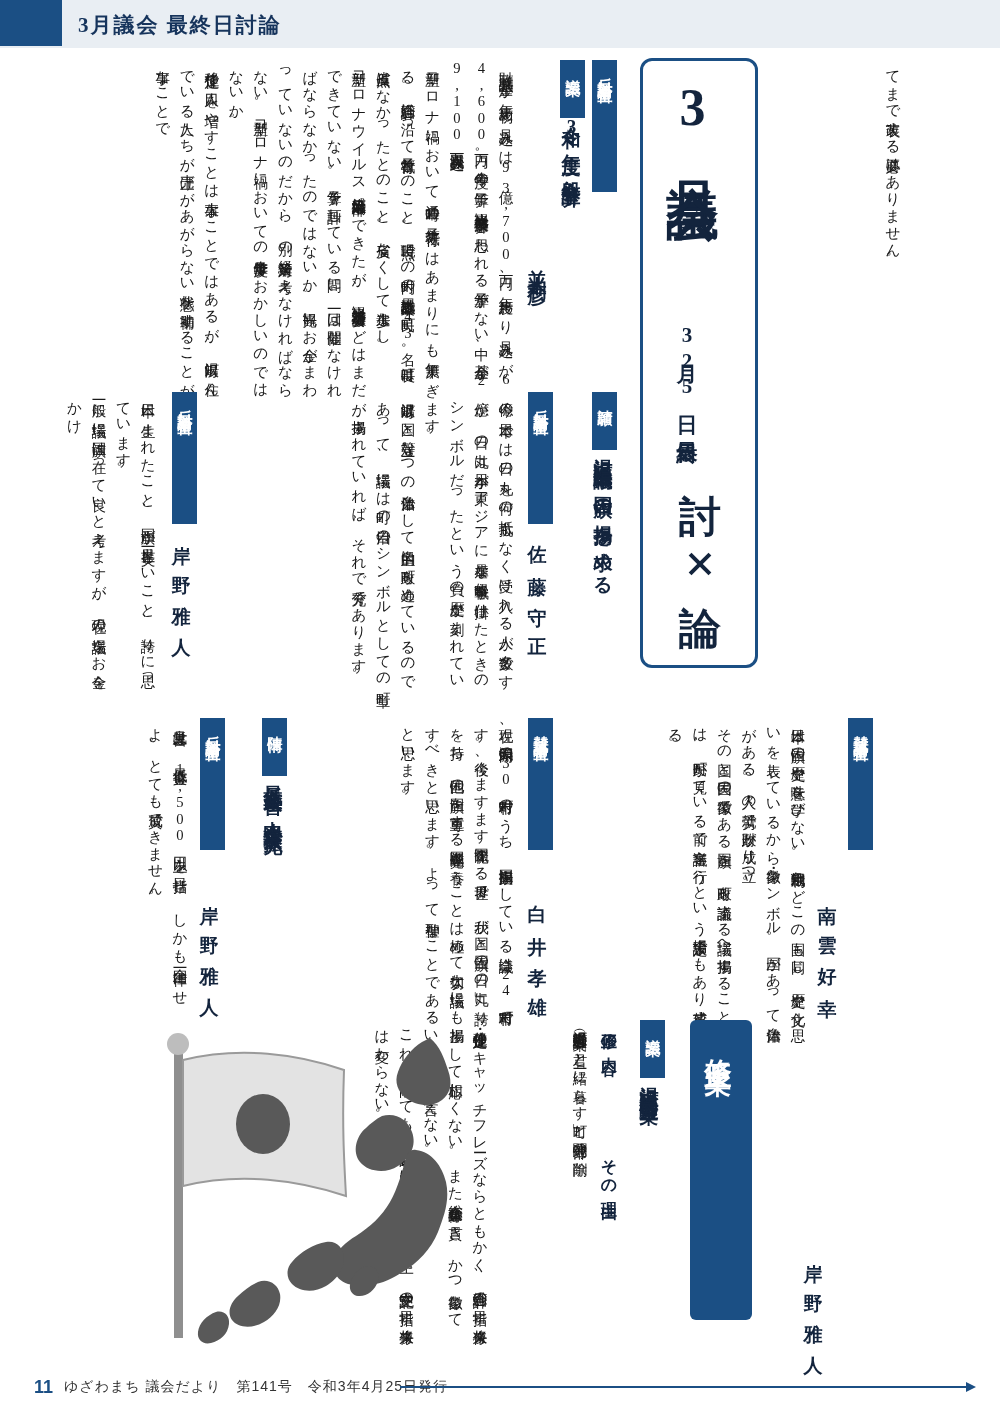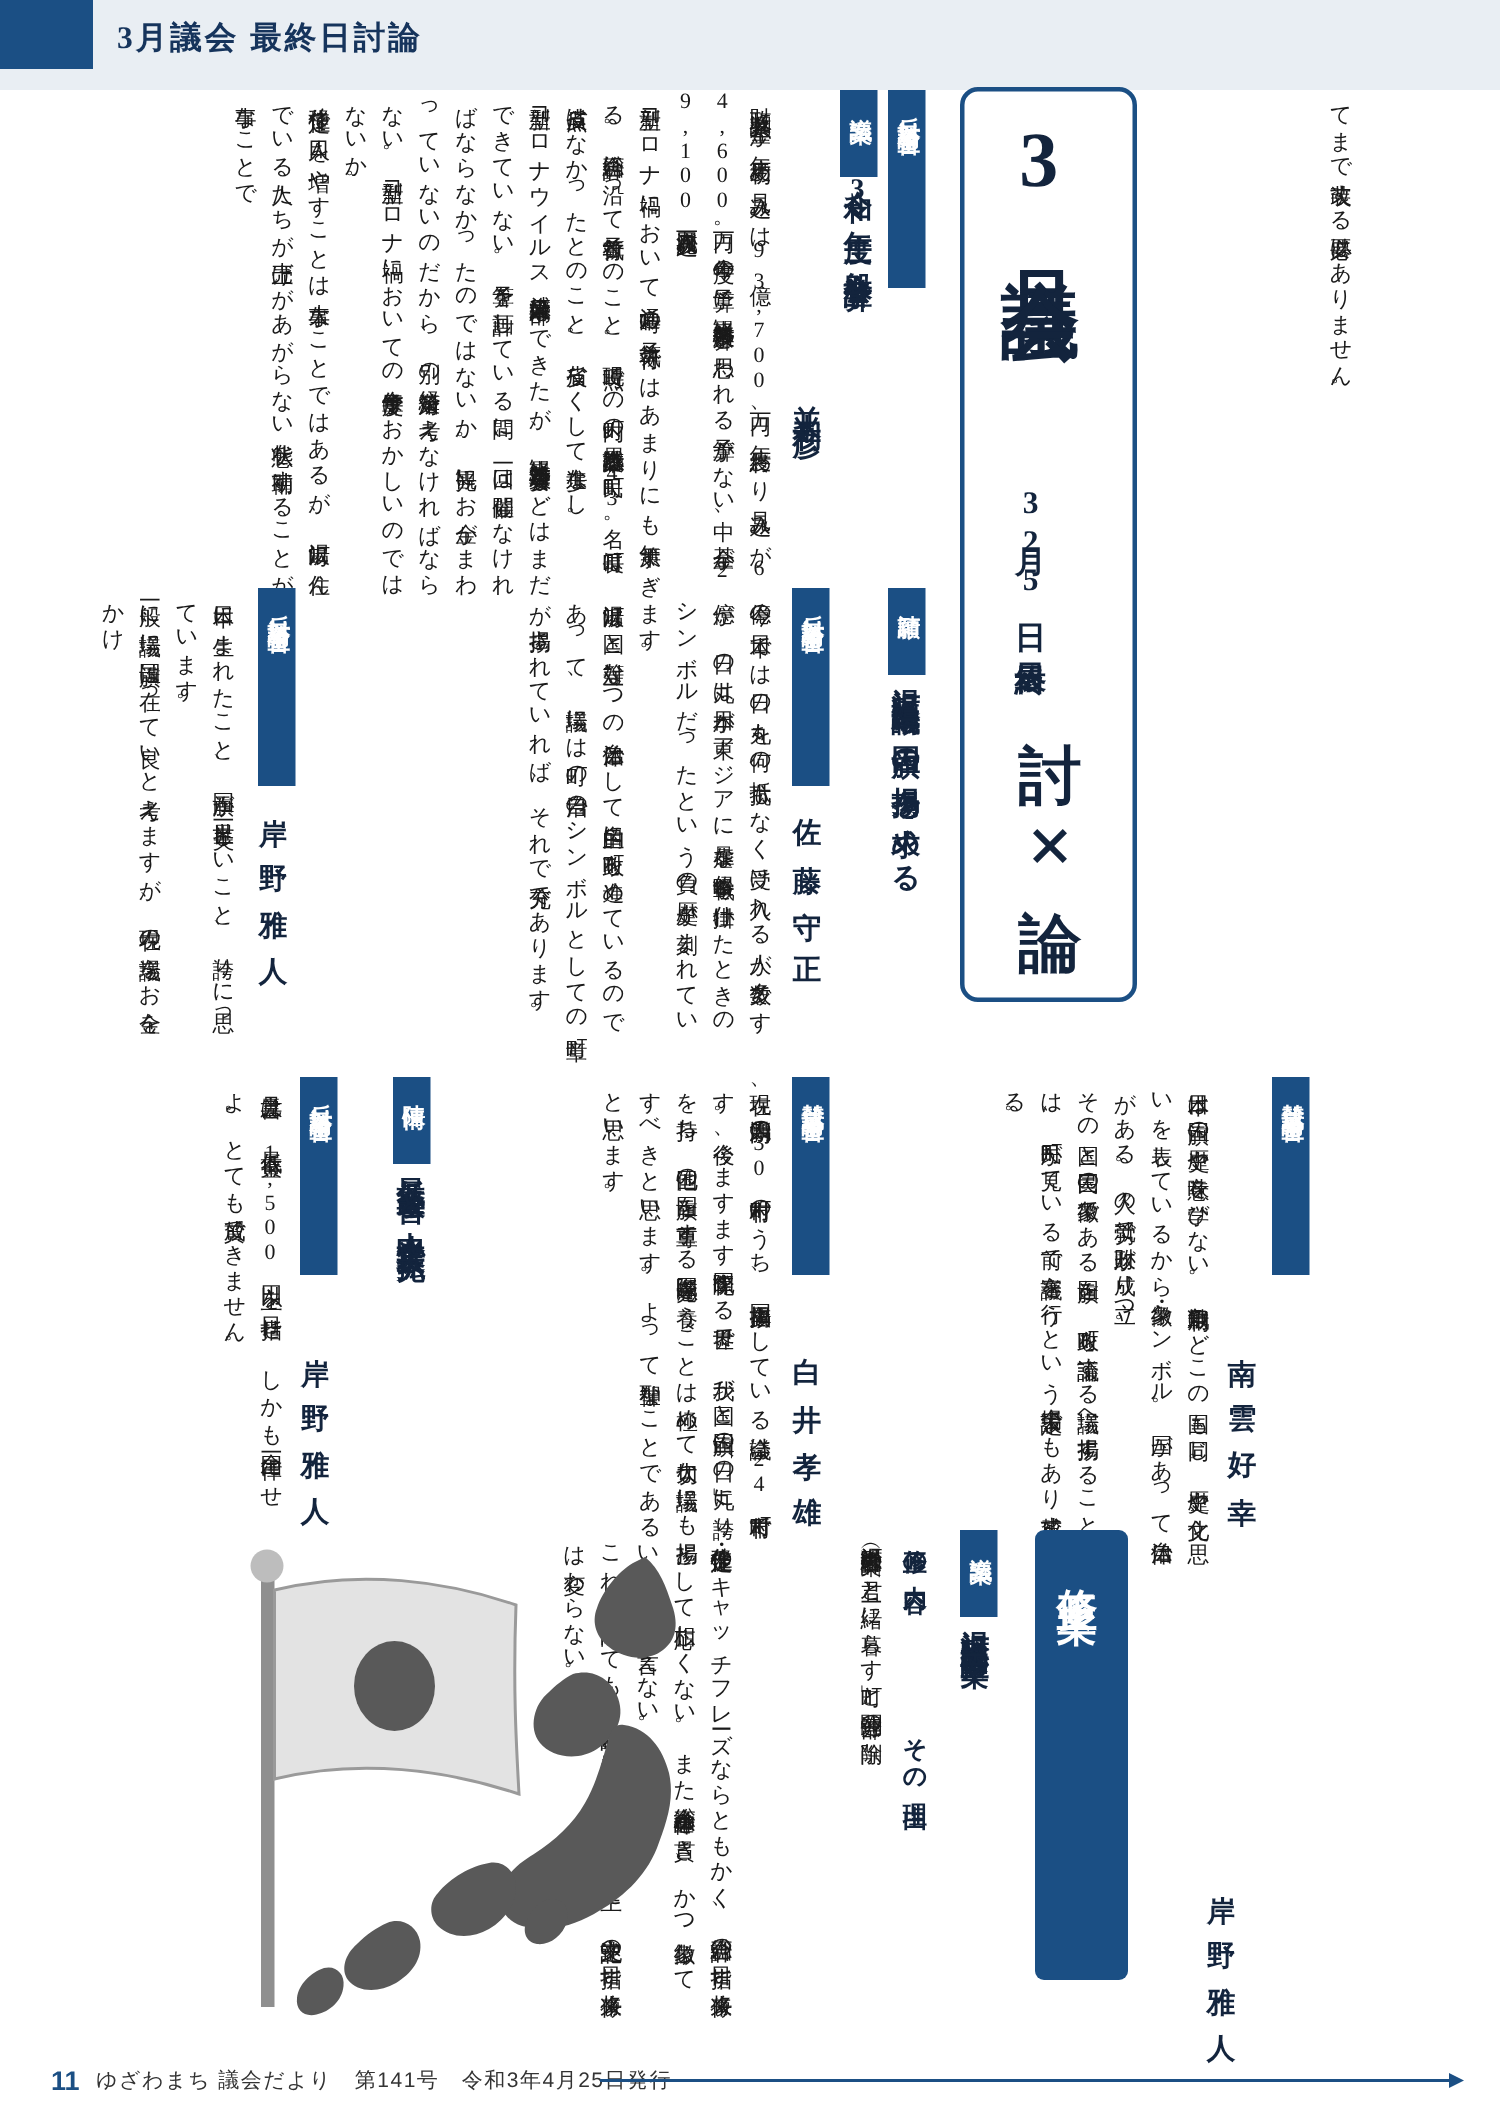--- a/index.html
+++ b/index.html
@@ -6,21 +6,21 @@
   body{
     width:1000px;height:1414px;
     background:#ffffff;
     font-family:"Liberation Serif","DejaVu Serif",serif;
     color:#1a1a1a;
     position:relative;
     overflow:hidden;
   }
   
   .page-header{
-    position:absolute;left:0;top:0;width:1000px;height:60px;
+    position:absolute;left:0;top:0;width:1000px;height:48px;
     background:#e9eef3;
   }
   .header-bar{
     position:absolute;left:0;top:0;width:62px;height:46px;
     background:#1b4f84;
   }
   .header-title{
     position:absolute;left:78px;top:11px;
     font-size:21px;font-weight:bold;letter-spacing:2px;
     color:#16345c;

